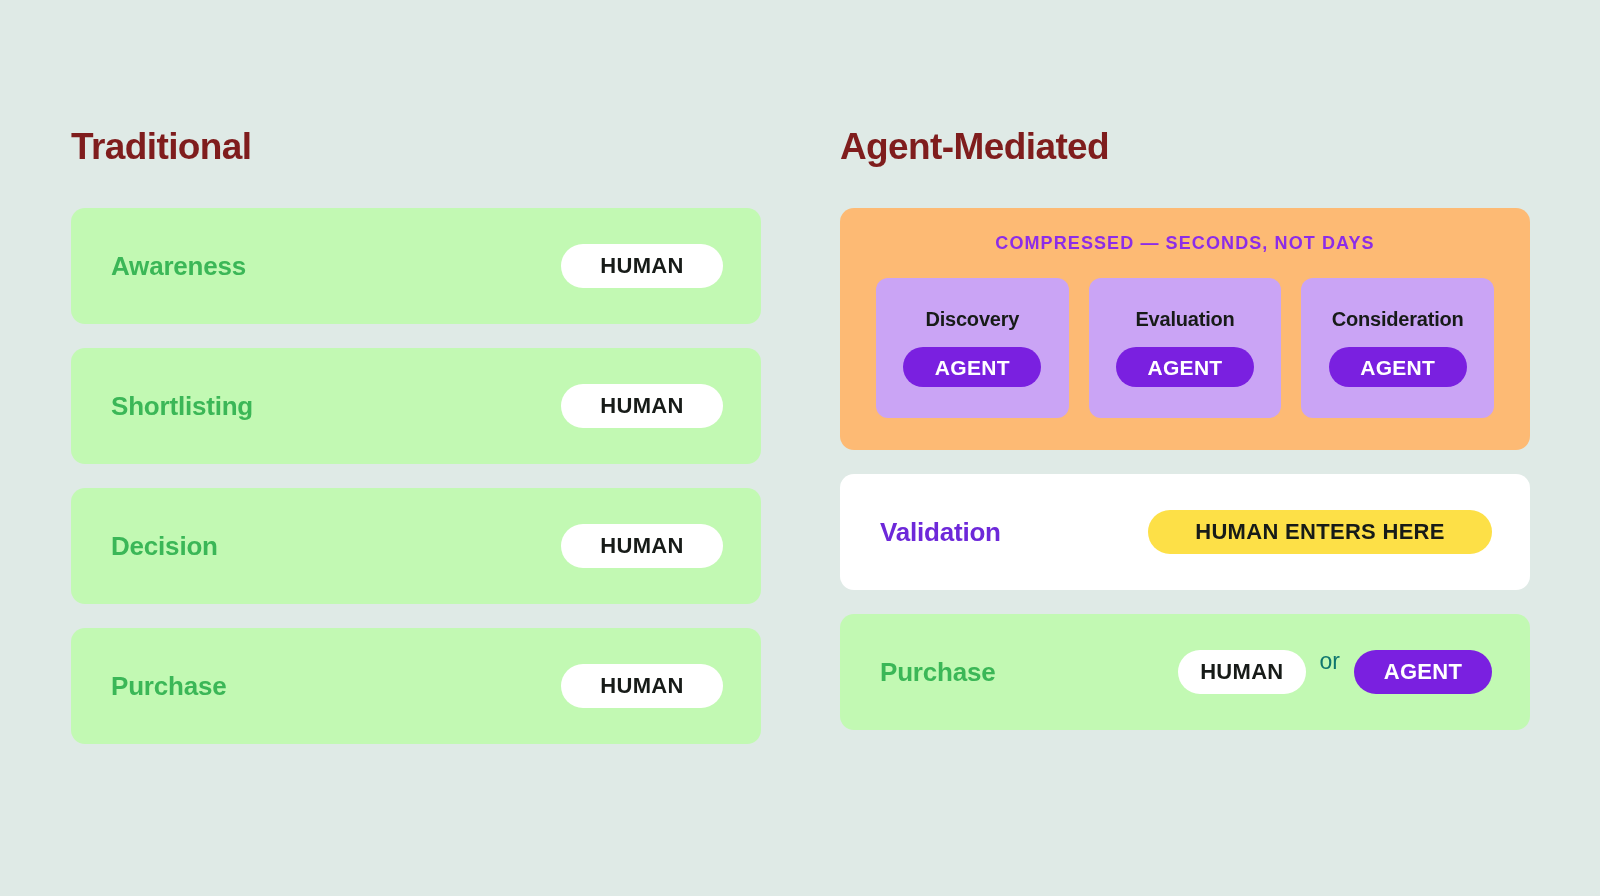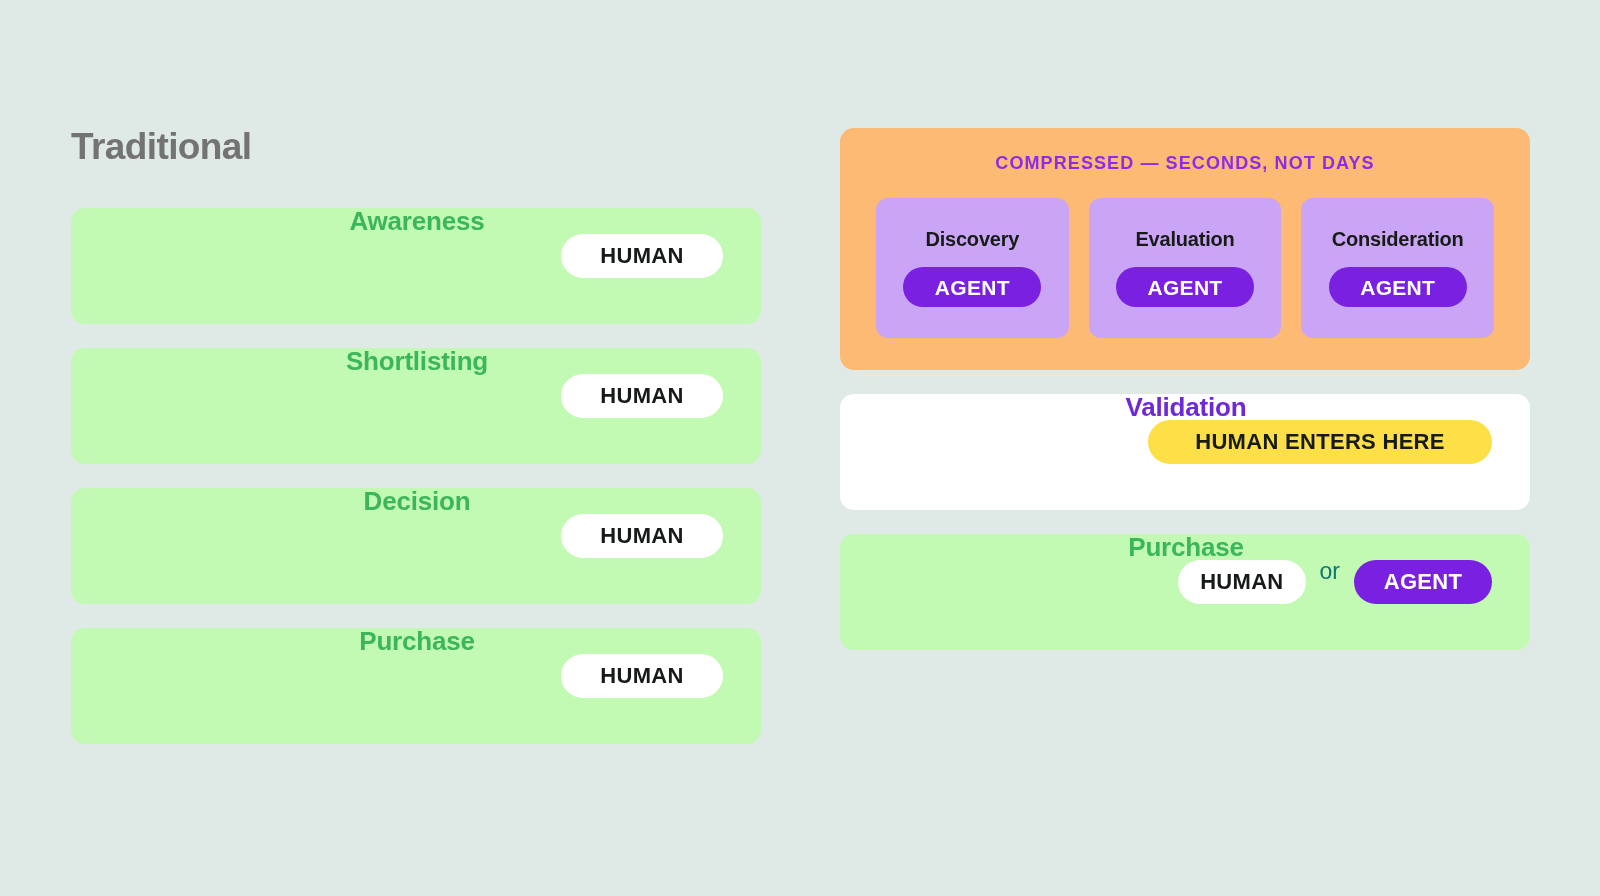--- a/index.html
+++ b/index.html
@@ -27,36 +27,35 @@
     top: 128px;
     width: 690px;
   }
   .column--left  { left: 71px; }
   .column--right { left: 840px; }
 
   .column-title {
     font-size: 37px;
     font-weight: 700;
     letter-spacing: -0.6px;
-    color: #737373;
+    color: #7f1d1d;
     line-height: 1;
     margin-bottom: 43px;
     white-space: nowrap;
   }
 
   
   .stage-row {
     position: relative;
     display: flex;
     align-items: center;
     height: 116px;
     border-radius: 14px;
     padding: 0 38px 0 40px;
     margin-bottom: 24px;
-    flex-direction: column;
   }
   .stage-row--green { background: #c2f9b3; }
   .stage-row--white { background: #ffffff; }
 
   .stage-label {
     font-size: 26px;
     font-weight: 700;
     letter-spacing: -0.2px;
     line-height: 1;
     white-space: nowrap;
@@ -205,20 +204,21 @@
       <span class="stage-label stage-label--green">Purchase</span>
       <span class="stage-actors">
         <span class="pill pill--human">HUMAN</span>
       </span>
     </div>
 
   </div>
 
   <div class="column column--right">
 
+    <div class="column-title">Agent-Mediated</div>
 
     <div class="compressed-panel">
 
       <div class="compressed-caption">COMPRESSED — SECONDS, NOT DAYS</div>
 
       <div class="agent-steps">
 
         <div class="agent-step">
           <span class="agent-step-title">Discovery</span>
           <span class="pill pill--agent-sm">AGENT</span>

